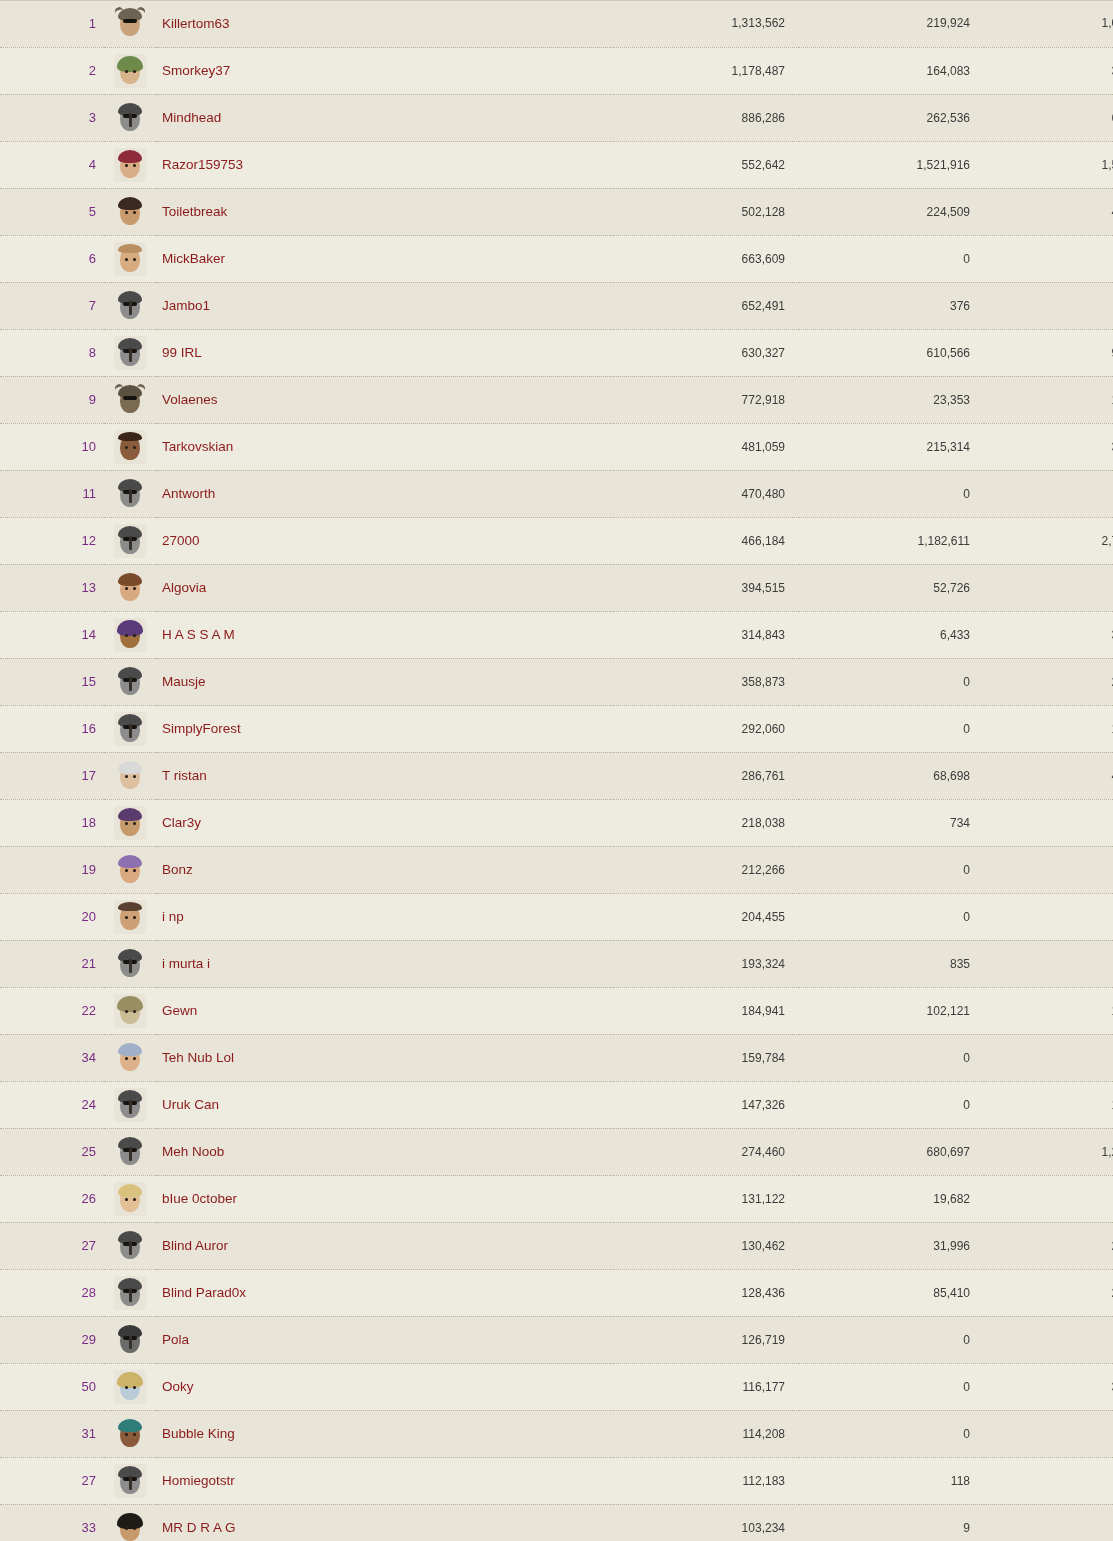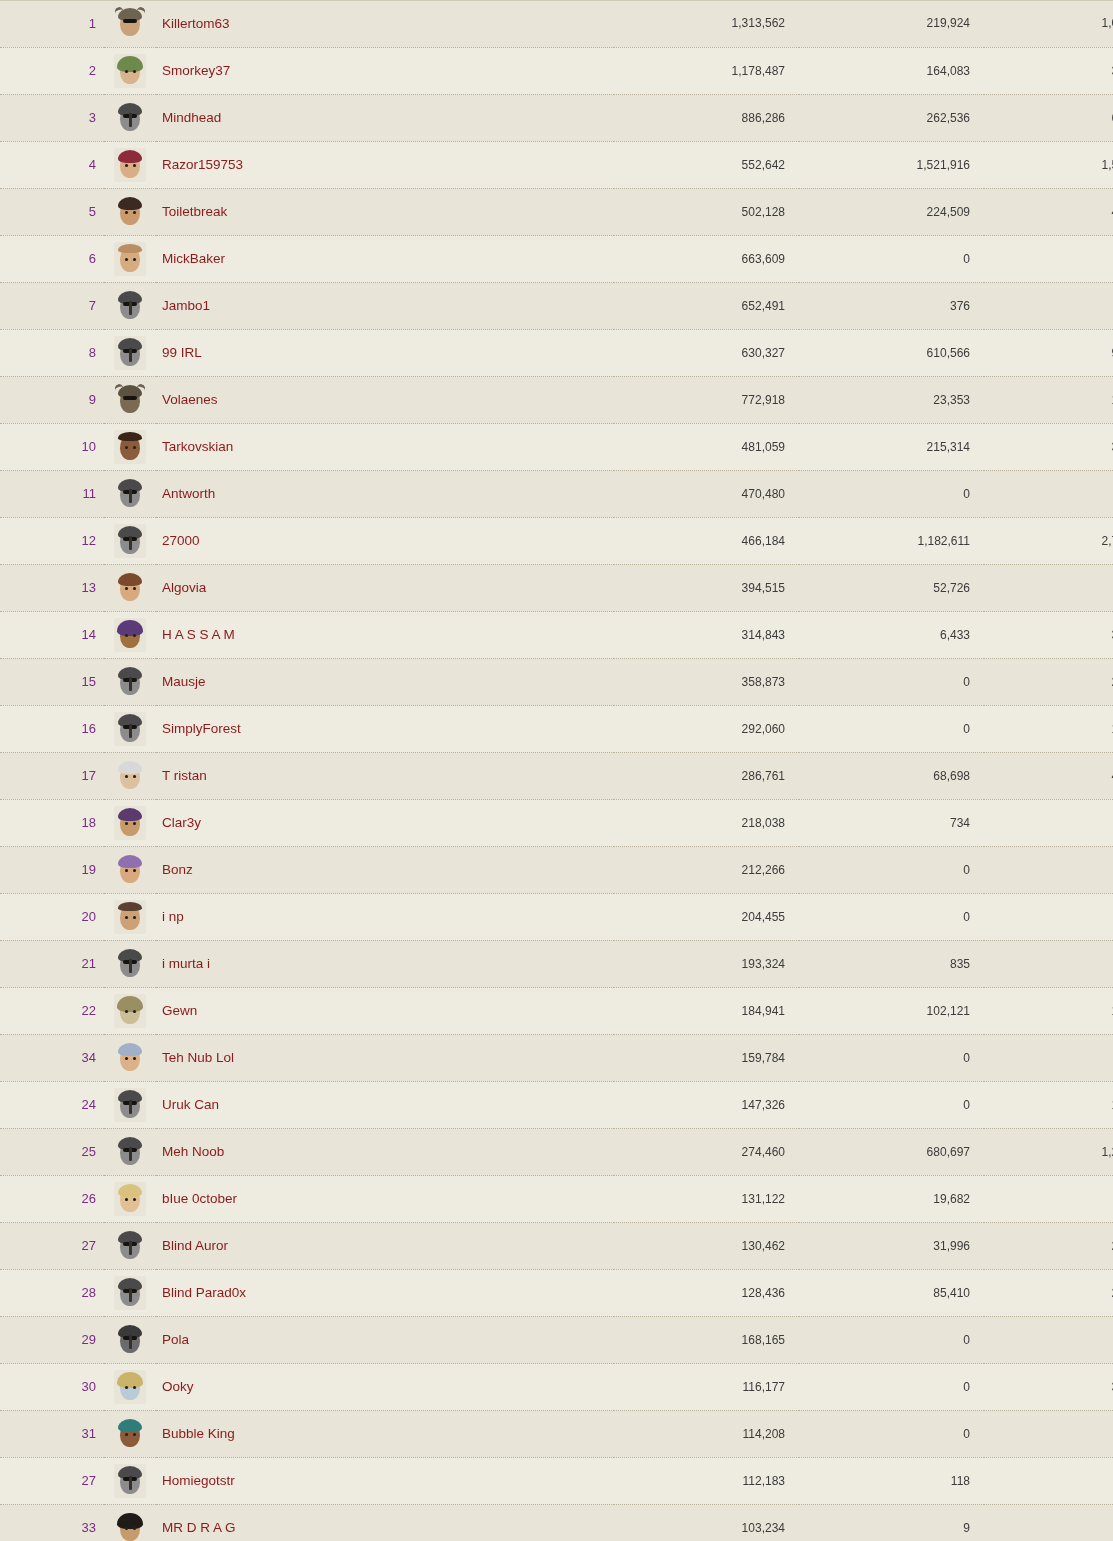--- a/index.html
+++ b/index.html
@@ -374,26 +374,26 @@
           <td class="avatar"><span class="av"><span class="bg" style="background: rgb(232, 228, 216);"></span><span class="head" style="background: rgb(140, 140, 140);"></span><span class="hair" style="background: rgb(74, 74, 74);"></span><span class="visor"></span><span class="nose"></span></span></td>
           <td class="name">Blind Parad0x</td>
           <td class="num">128,436</td>
           <td class="num">85,410</td>
           <td class="num last">267,958</td>
         </tr>
         <tr class="row plain">
           <td class="rank">29</td>
           <td class="avatar"><span class="av"><span class="bg" style="background: rgb(232, 228, 216);"></span><span class="head" style="background: rgb(107, 107, 107);"></span><span class="hair" style="background: rgb(58, 58, 58);"></span><span class="visor"></span><span class="nose"></span></span></td>
           <td class="name">Pola</td>
-          <td class="num">168,165</td>
-          <td class="num">0</td>
-          <td class="num last">0</td>
-        </tr>
-        <tr class="row alt">
-          <td class="rank">30</td>
+          <td class="num">126,719</td>
+          <td class="num">0</td>
+          <td class="num last">0</td>
+        </tr>
+        <tr class="row alt">
+          <td class="rank">50</td>
           <td class="avatar"><span class="av"><span class="bg" style="background: rgb(232, 228, 216);"></span><span class="head" style="background: rgb(185, 203, 214);"></span><span class="hair" style="background: rgb(203, 180, 106); height: 16px; width: 26px; left: 3px;"></span><span class="eyeL"></span><span class="eyeR"></span></span></td>
           <td class="name">Ooky</td>
           <td class="num">116,177</td>
           <td class="num">0</td>
           <td class="num last">323,139</td>
         </tr>
         <tr class="row plain">
           <td class="rank">31</td>
           <td class="avatar"><span class="av"><span class="bg" style="background: rgb(232, 228, 216);"></span><span class="head" style="background: rgb(138, 92, 60);"></span><span class="hair" style="background: rgb(46, 125, 122);"></span><span class="eyeL"></span><span class="eyeR"></span></span></td>
           <td class="name">Bubble King</td>

